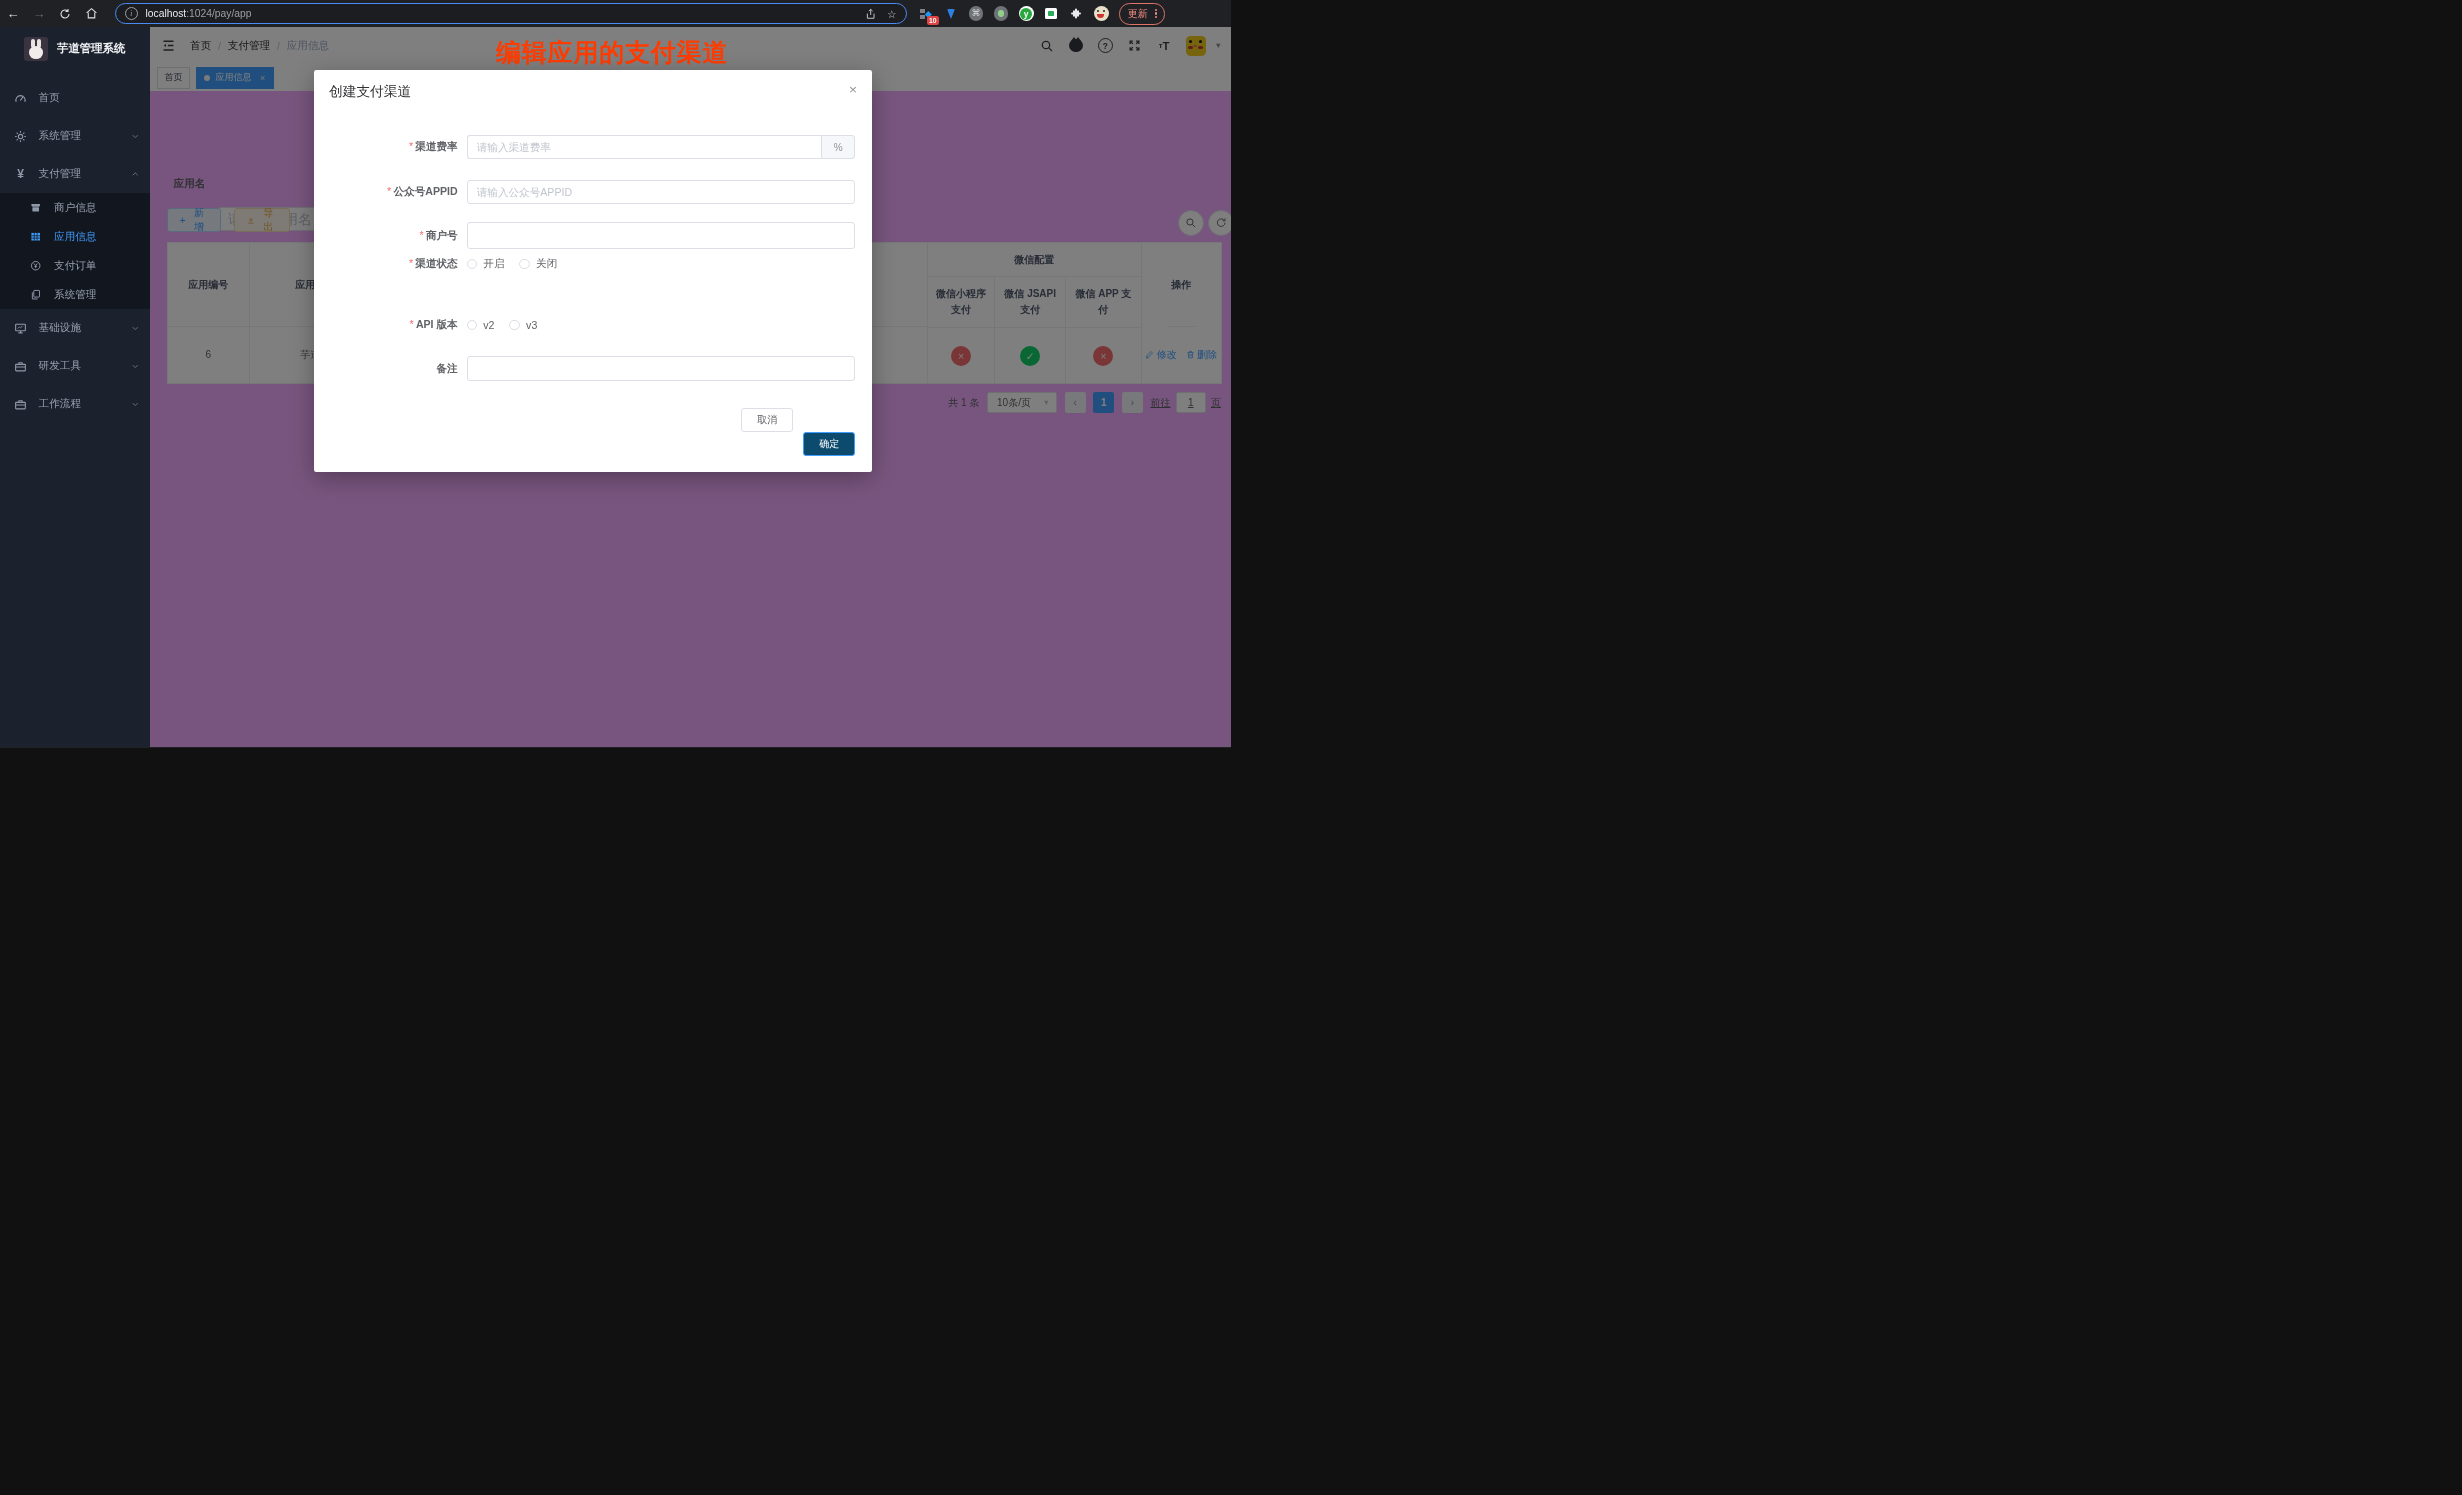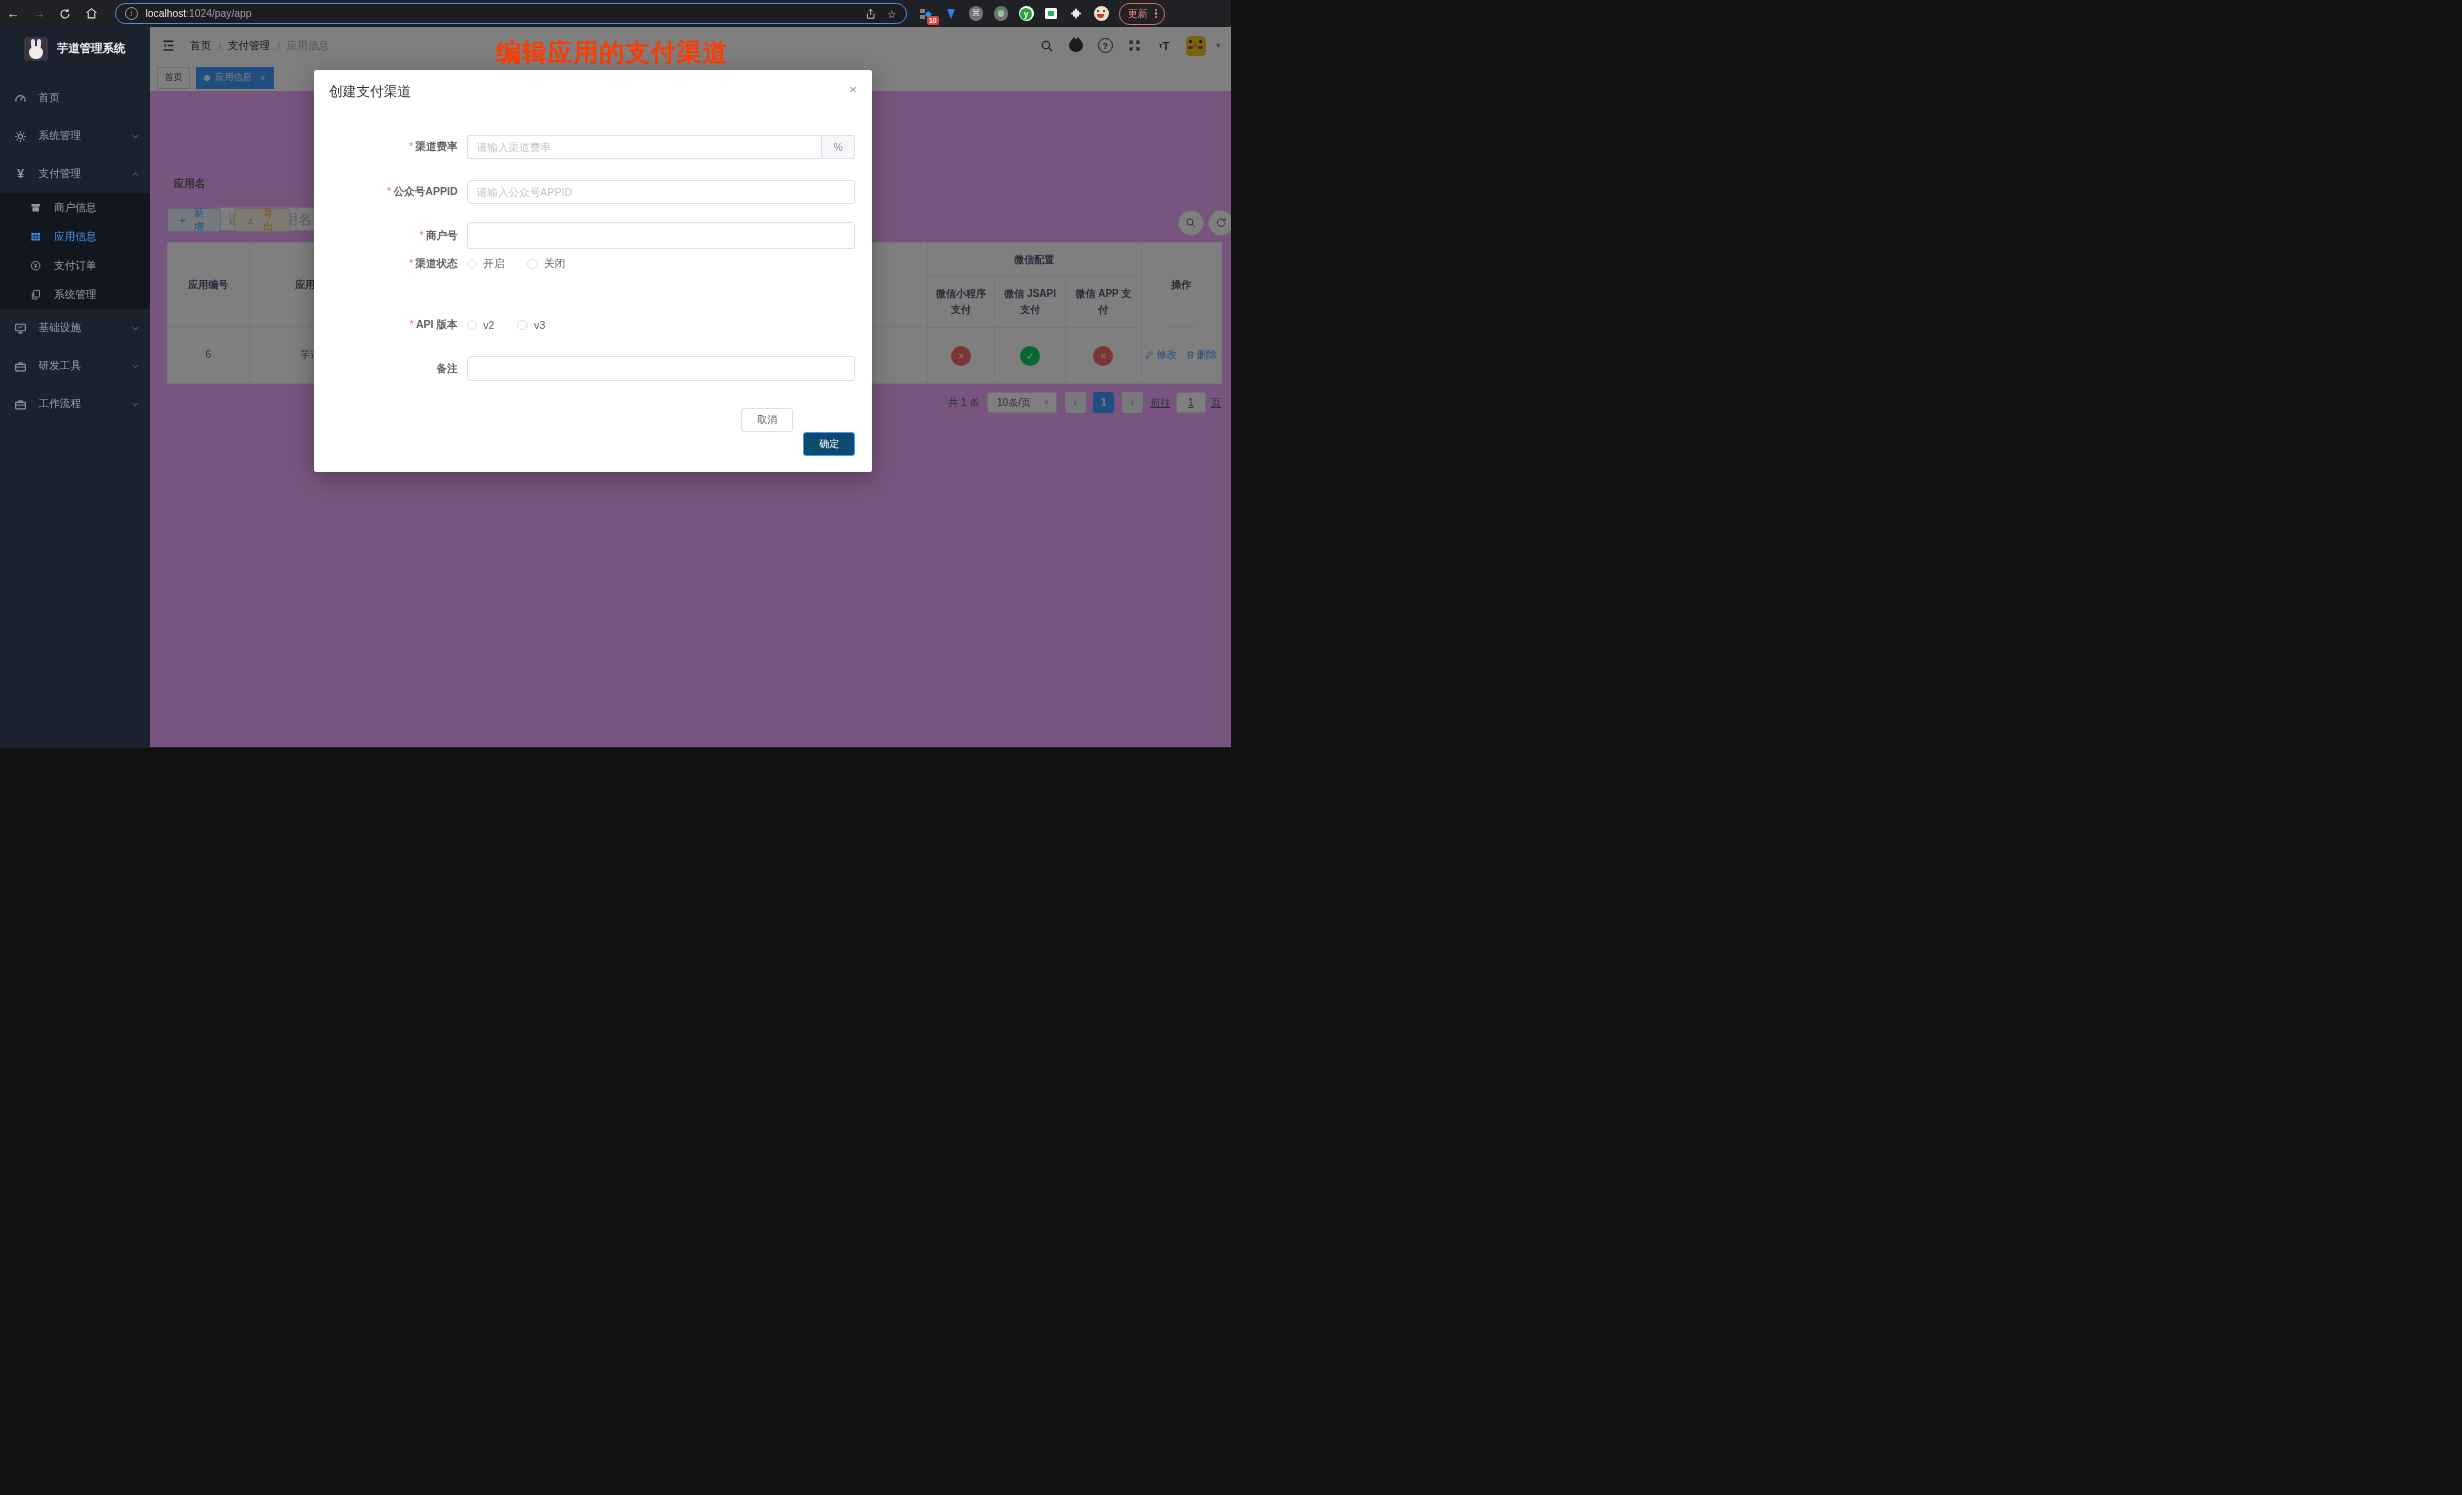--- a/index.html
+++ b/index.html
@@ -136,21 +136,21 @@
   .dlg-title{position:absolute;left:15px;top:13px;font-size:13.7px;color:#303133;font-weight:500;}
   .dlg-close{position:absolute;right:15px;top:13px;color:#909399;font-size:13.7px;cursor:pointer;line-height:1;}
   .frow{position:absolute;left:16.7px;right:16.7px;height:24px;display:flex;align-items:center;}
   .flabel{width:136px;flex:none;text-align:right;padding-right:9px;box-sizing:border-box;font-size:10.6px;font-weight:700;color:#606266;white-space:nowrap;}
   .req{color:#f56c6c;margin-right:2.3px;font-weight:400;}
   .finput{flex:1;height:24px;border:0.8px solid #dcdfe6;border-radius:3px;box-sizing:border-box;padding:0 9px;font-size:10.6px;color:#606266;outline:none;background:#fff;}
   .finput::placeholder{color:#c0c4cc;}
   .input-group{flex:1;display:flex;height:24px;}
   .input-group .finput{border-radius:3px 0 0 3px;border-right:none;}
   .append{width:34px;flex:none;background:#f5f7fa;border:0.8px solid #dcdfe6;border-radius:0 3px 3px 0;color:#909399;display:flex;align-items:center;justify-content:center;font-size:10px;box-sizing:border-box;}
-  .radio-group{display:flex;align-items:center;gap:23px;}
+  .radio-group{display:flex;align-items:center;gap:15px;}
   .radio{display:flex;align-items:center;gap:6px;cursor:pointer;}
   .radio i{width:10.6px;height:10.6px;border-radius:50%;border:0.8px solid #dcdfe6;background:#fff;box-sizing:border-box;}
   .radio span{font-size:10.6px;color:#606266;}
   .dlg-footer{position:absolute;right:16.7px;bottom:16px;display:flex;gap:10px;}
   .btn-cancel{background:#fff;border:0.8px solid #dcdfe6;color:#606266;width:52px;}
   .btn-ok{background:#0c4a6e;border:0.8px solid #409eff;color:#fff;width:52px;margin-top:24px;}
 
   svg{display:block;}
 </style>
 </head>

